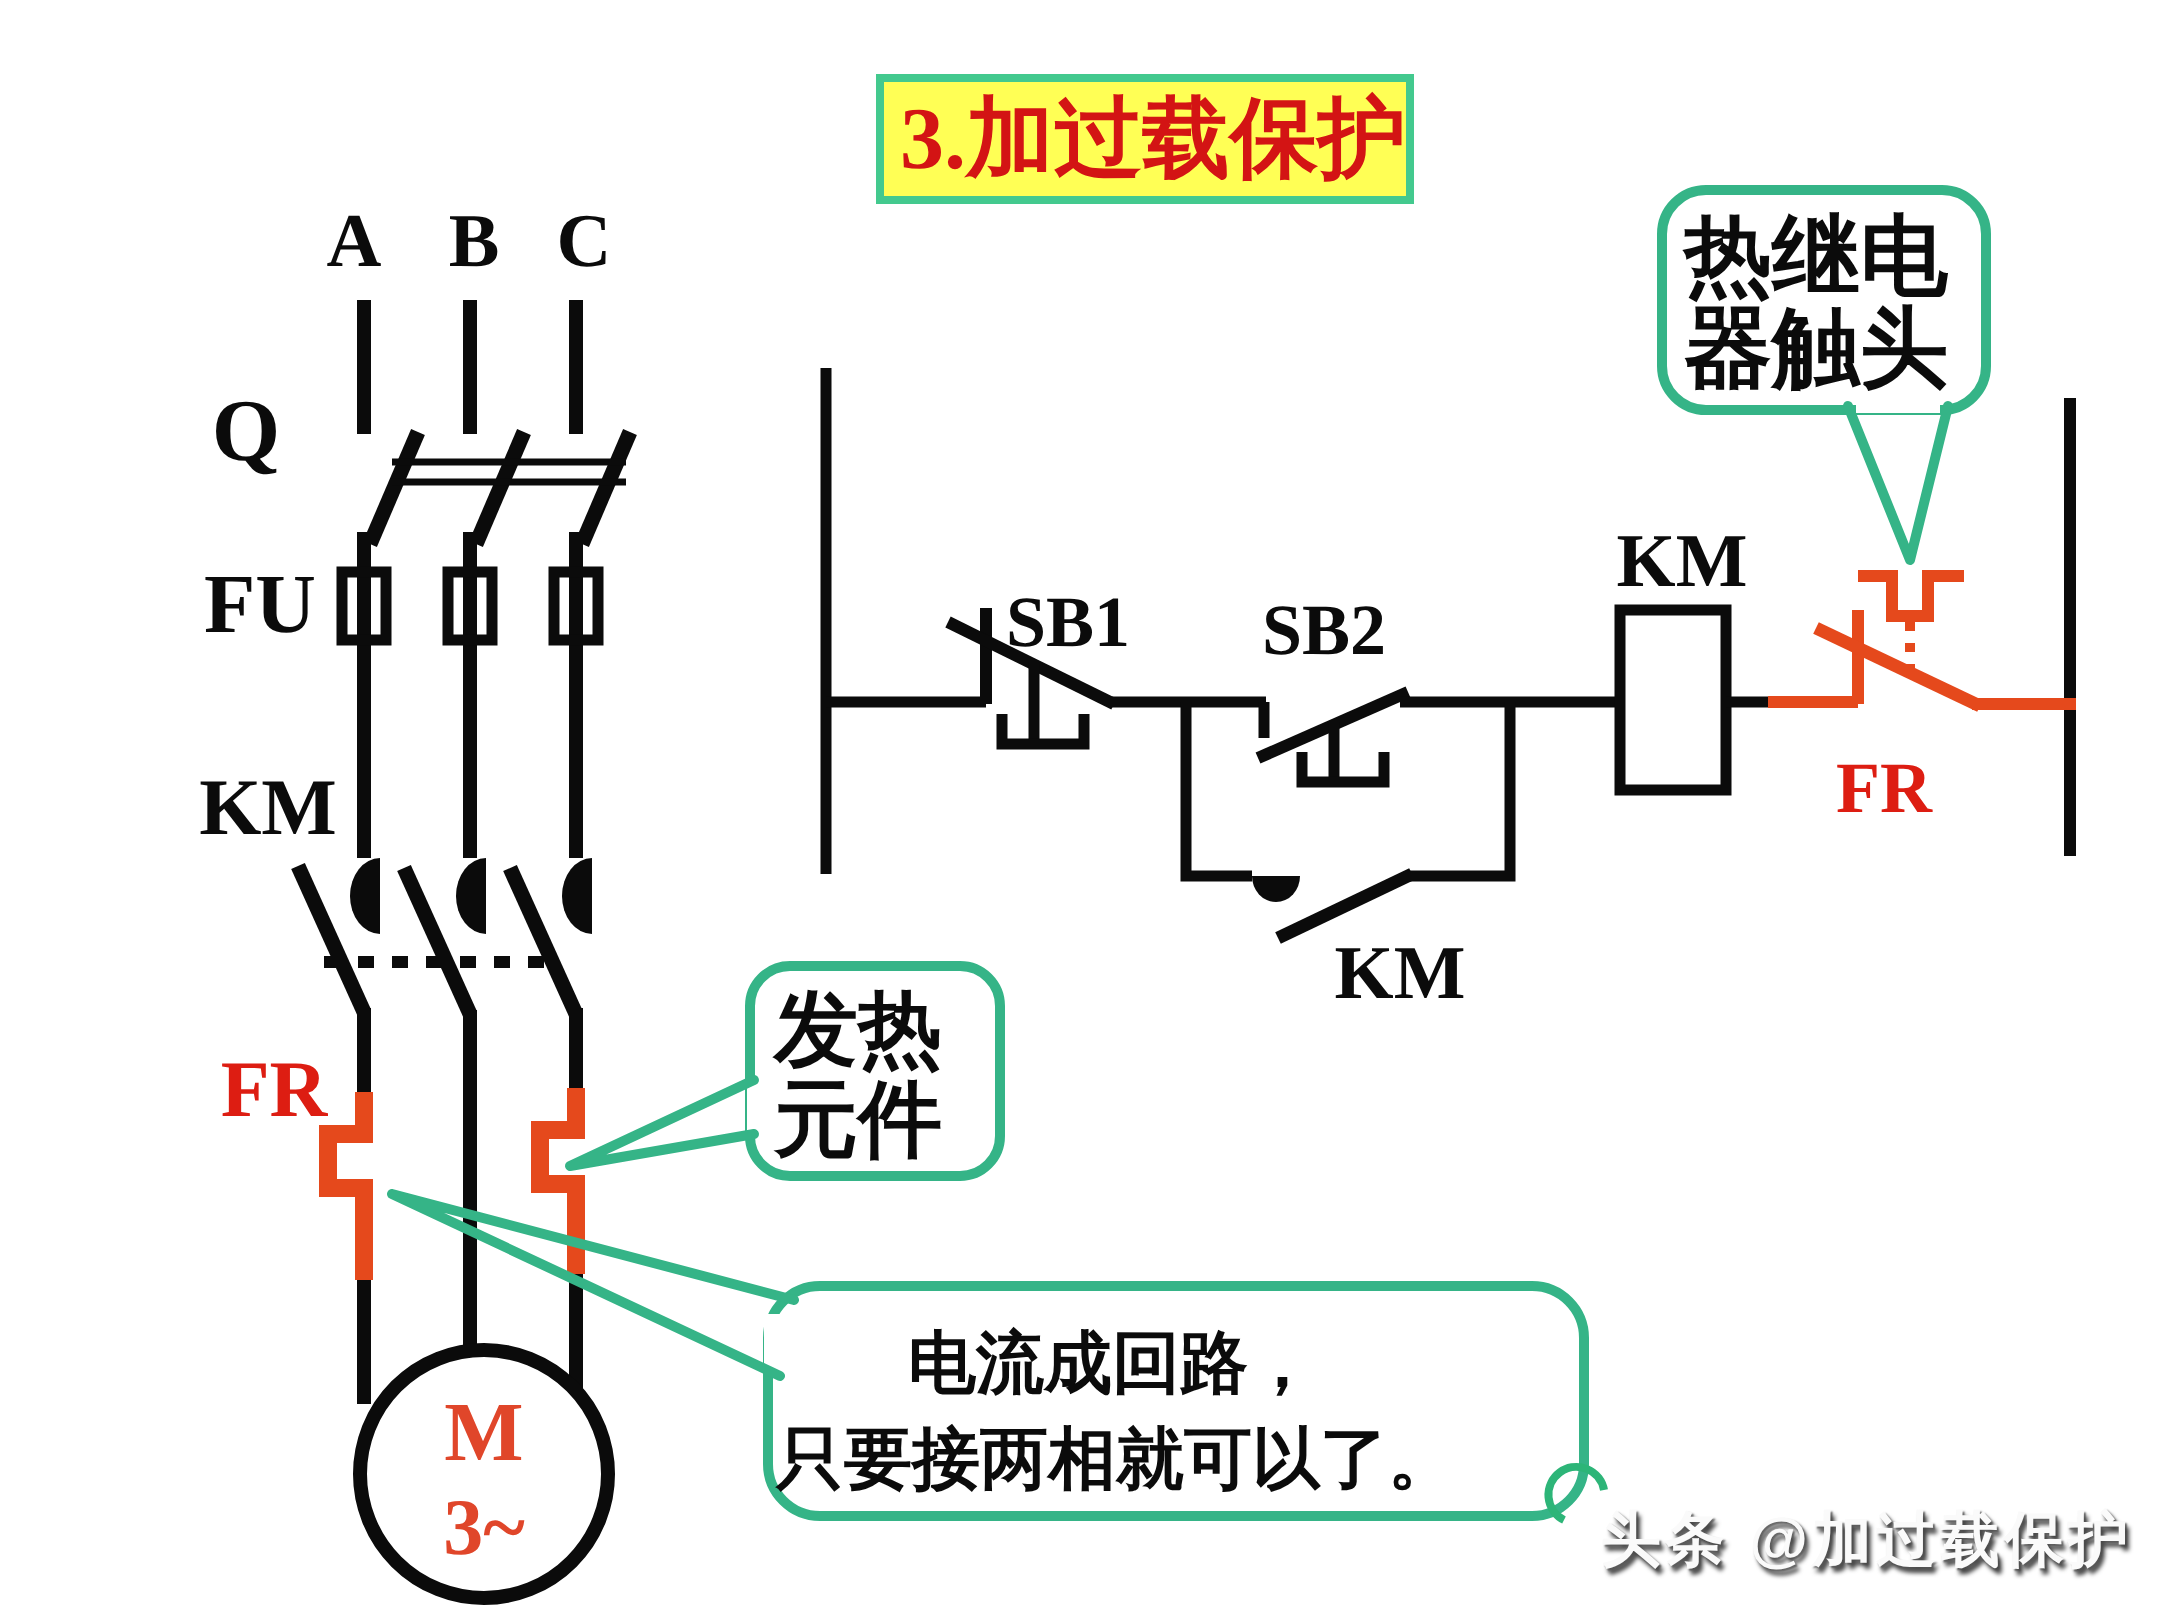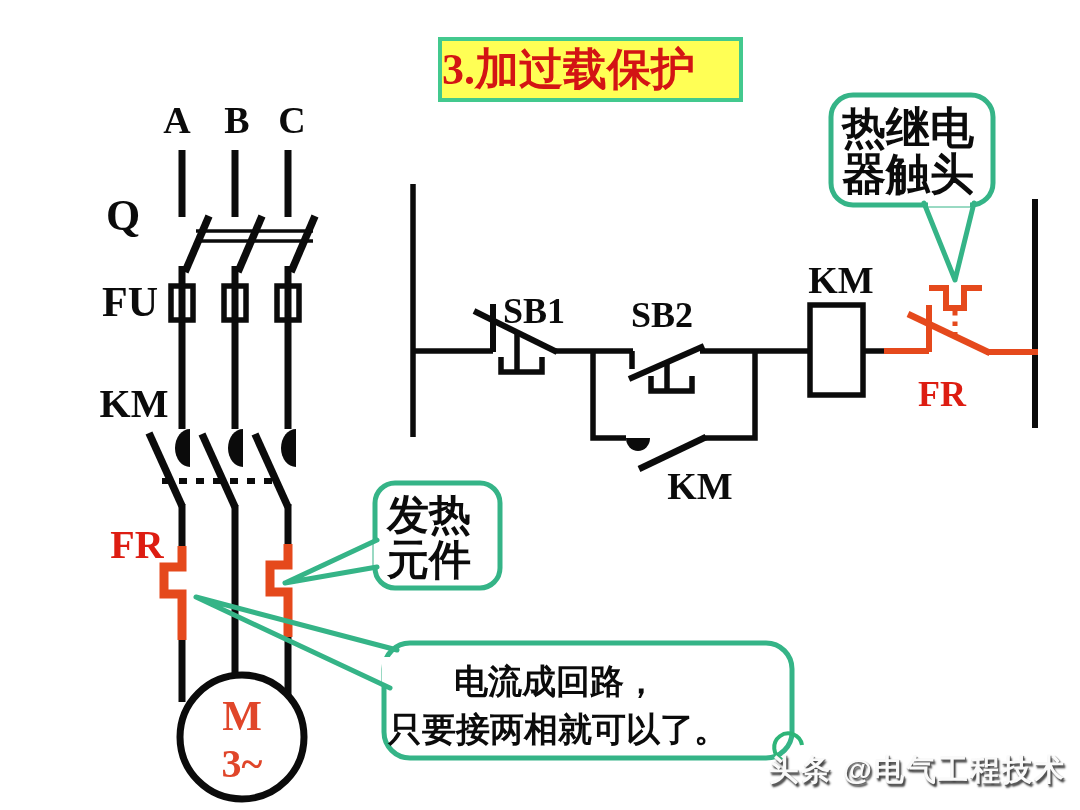--- a/index.html
+++ b/index.html
@@ -1,23 +1,23 @@
 <!DOCTYPE html>
 <html><head>
 <meta charset="utf-8">
 <style>
   html,body{margin:0;padding:0;background:#ffffff;}
   .stage{position:relative;width:1080px;height:810px;background:#ffffff;overflow:hidden;
          font-family:"Liberation Sans","DejaVu Sans",sans-serif;}
   svg{position:absolute;left:0;top:0;}
   text.serif{font-family:"Liberation Serif","DejaVu Serif",serif;font-weight:bold;}
   text.cjk{font-family:"Liberation Sans","DejaVu Sans",sans-serif;font-weight:bold;}
-  .title-box{position:absolute;left:438px;top:37px;width:305px;height:65px;
+  .title-box{position:absolute;left:438px;top:37px;width:269px;height:65px;
              background:#ffff55;border:4px solid #43c98e;box-sizing:border-box;
-             display:flex;align-items:center;justify-content:flex-start;
+             display:flex;align-items:center;justify-content:flex-end;
              font-family:"Liberation Serif","DejaVu Serif",serif;
              font-size:44px;font-weight:bold;color:#d31414;white-space:nowrap;}
   .watermark{position:absolute;right:14px;top:750px;
              font-size:30px;font-weight:bold;color:#fafafa;letter-spacing:2px;
              text-shadow:2px 3px 2px #474747, 1px 1px 1px #6a6a6a;white-space:nowrap;}
 </style>
 </head>
 <body>
 
 <div class="stage">
@@ -151,15 +151,15 @@
     <text class="cjk" x="429" y="574" font-size="42">元件</text>
     <text class="cjk" x="556" y="693" font-size="34">电流成回路，</text>
     <text class="cjk" x="558" y="741" font-size="34">只要接两相就可以了。</text>
   </g>
 </svg>
 
   <div class="title-box">
     <span>3.加过载保护</span>
   </div>
 
-  <div class="watermark">头条 @电气工程技术</div>
+  <div class="watermark">头条 @加过载保护</div>
 
 </div>
 
 </body></html>

